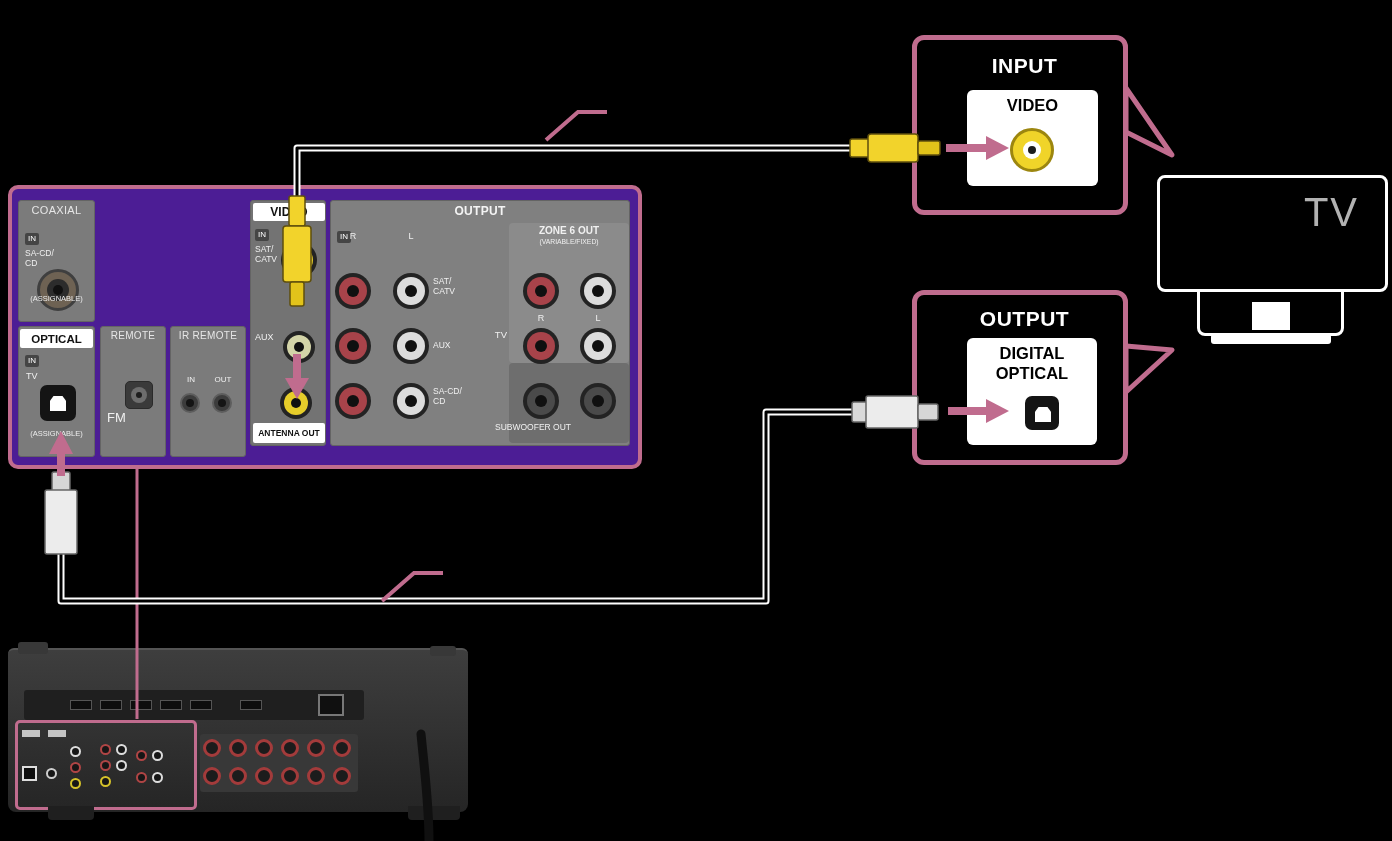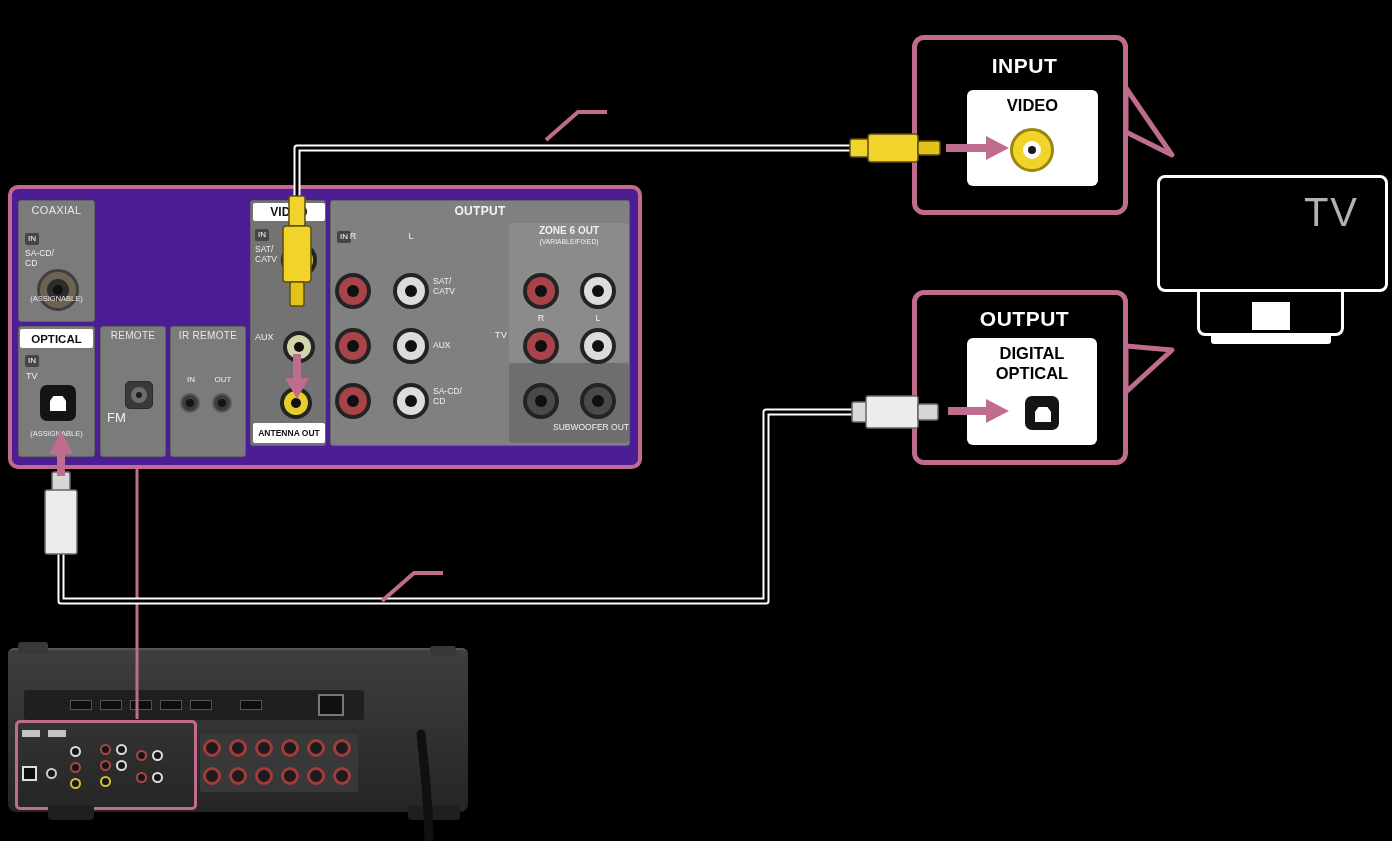--- a/index.html
+++ b/index.html
@@ -151,21 +151,21 @@
       <div class="rca white" style="left:249px;top:72px"></div>
 
       <div class="mini" style="left:204px;top:112px;width:12px;text-align:center;font-size:9px">R</div>
       <div class="mini" style="left:261px;top:112px;width:12px;text-align:center;font-size:9px">L</div>
       <div class="mini" style="left:158px;top:129px;width:18px;text-align:right;font-size:9.5px">TV</div>
       <div class="rca red" style="left:192px;top:127px"></div>
       <div class="rca white" style="left:249px;top:127px"></div>
 
       <div class="rca blackring" style="left:192px;top:182px"></div>
       <div class="rca blackring" style="left:249px;top:182px"></div>
-      <div class="mini" style="left:178px;top:222px;width:120px;text-align:right">SUBWOOFER OUT</div>
+      <div class="mini" style="left:164px;top:222px;width:120px;text-align:left">SUBWOOFER OUT</div>
     </div>
   </div>
 
   <div class="callout" style="left:912px;top:35px;height:180px">
     <div class="callout-title" style="top:14px">INPUT</div>
     <div class="card" style="left:50px;top:50px;width:131px;height:96px">
       <div class="card-label">VIDEO</div>
       <div class="video-jack" style="left:43px;top:38px"></div>
     </div>
   </div>

